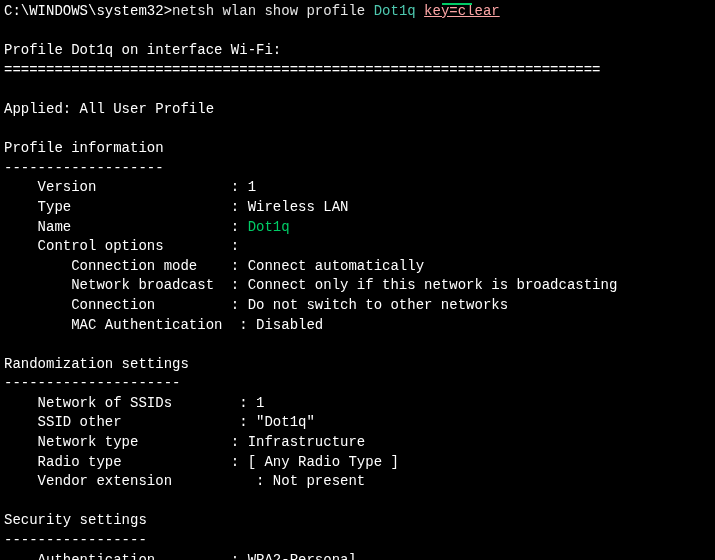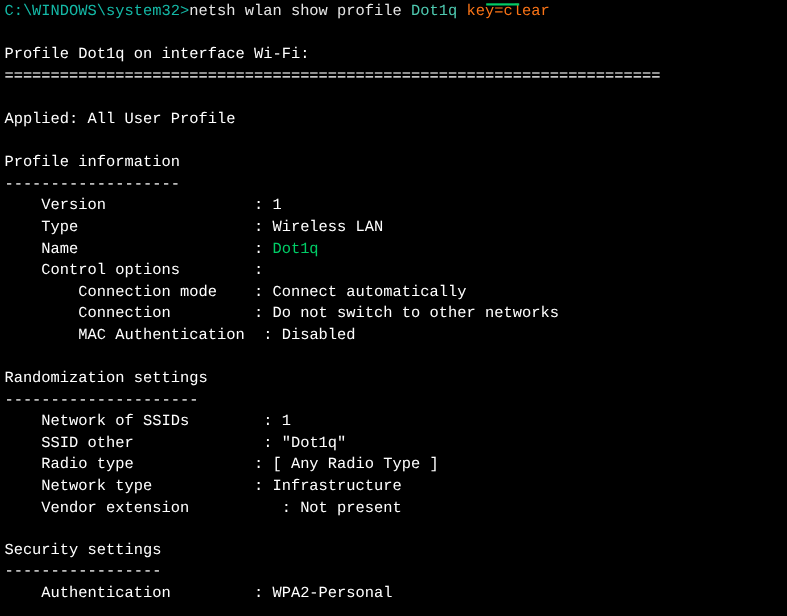--- a/index.html
+++ b/index.html
@@ -8,24 +8,24 @@
     color: #fff;
     font-family: "Consolas", "Courier New", monospace;
     font-size: 14px;
     line-height: 1.4;
     width: 715px;
     height: 560px;
     overflow: hidden;
     padding: 2px 4px;
   }
   .line { white-space: pre; }
-  .prompt-prefix { color: #14b8a6; margin-top: 10px; }
+  .prompt-prefix { color: #ffffff; margin-top: 10px; }
   .cmd { color: #e5e5e5; }
   .arg1 { color: #4ec9b0; }
-  .arg2 { color: #f97316; }
+  .arg2 { color: #fca5a5; text-decoration: underline; }
   .value-green { color: #00cc66; }
   .underline-top {
     border-top: 2px solid #00cc66;
     width: 30px;
     display: inline-block;
     position: absolute;
     top: 1px;
     left: 438px;
   }
   .topwrap { position: relative; }
@@ -45,31 +45,32 @@
   <div class="line">Applied: All User Profile</div>
   <div class="line">&nbsp;</div>
 
   <div class="line">Profile information</div>
   <div class="line">-------------------</div>
   <div class="line"><span>    Version                : </span><span>1</span></div>
   <div class="line"><span>    Type                   : </span><span>Wireless LAN</span></div>
   <div class="line"><span>    Name                   : </span><span class="value-green">Dot1q</span></div>
   <div class="line"><span>    Control options        :</span></div>
   <div class="line"><span>        Connection mode    : </span><span>Connect automatically</span></div>
+  <div class="line"><span>        Network broadcast  : </span><span>Connect only if this network is broadcasting</span></div>
   <div class="line"><span>        Connection         : </span><span>Do not switch to other networks</span></div>
   <div class="line"><span>        MAC Authentication  : </span><span>Disabled</span></div>
 
   <div class="line">&nbsp;</div>
 
   <div class="line">Randomization settings</div>
   <div class="line">---------------------</div>
   <div class="line"><span>    Network of SSIDs        : </span><span>1</span></div>
   <div class="line"><span>    SSID other              : </span><span>"Dot1q"</span></div>
+  <div class="line"><span>    Network type           : </span><span>Infrastructure</span></div>
   <div class="line"><span>    Radio type             : </span><span>[ Any Radio Type ]</span></div>
-  <div class="line"><span>    Network type           : </span><span>Infrastructure</span></div>
   <div class="line"><span>    Vendor extension          : </span><span>Not present</span></div>
 
   <div class="line">&nbsp;</div>
 
   <div class="line">Security settings</div>
   <div class="line">-----------------</div>
   <div class="line"><span>    Authentication         : </span><span>WPA2-Personal</span></div>
 
 </div>
 

